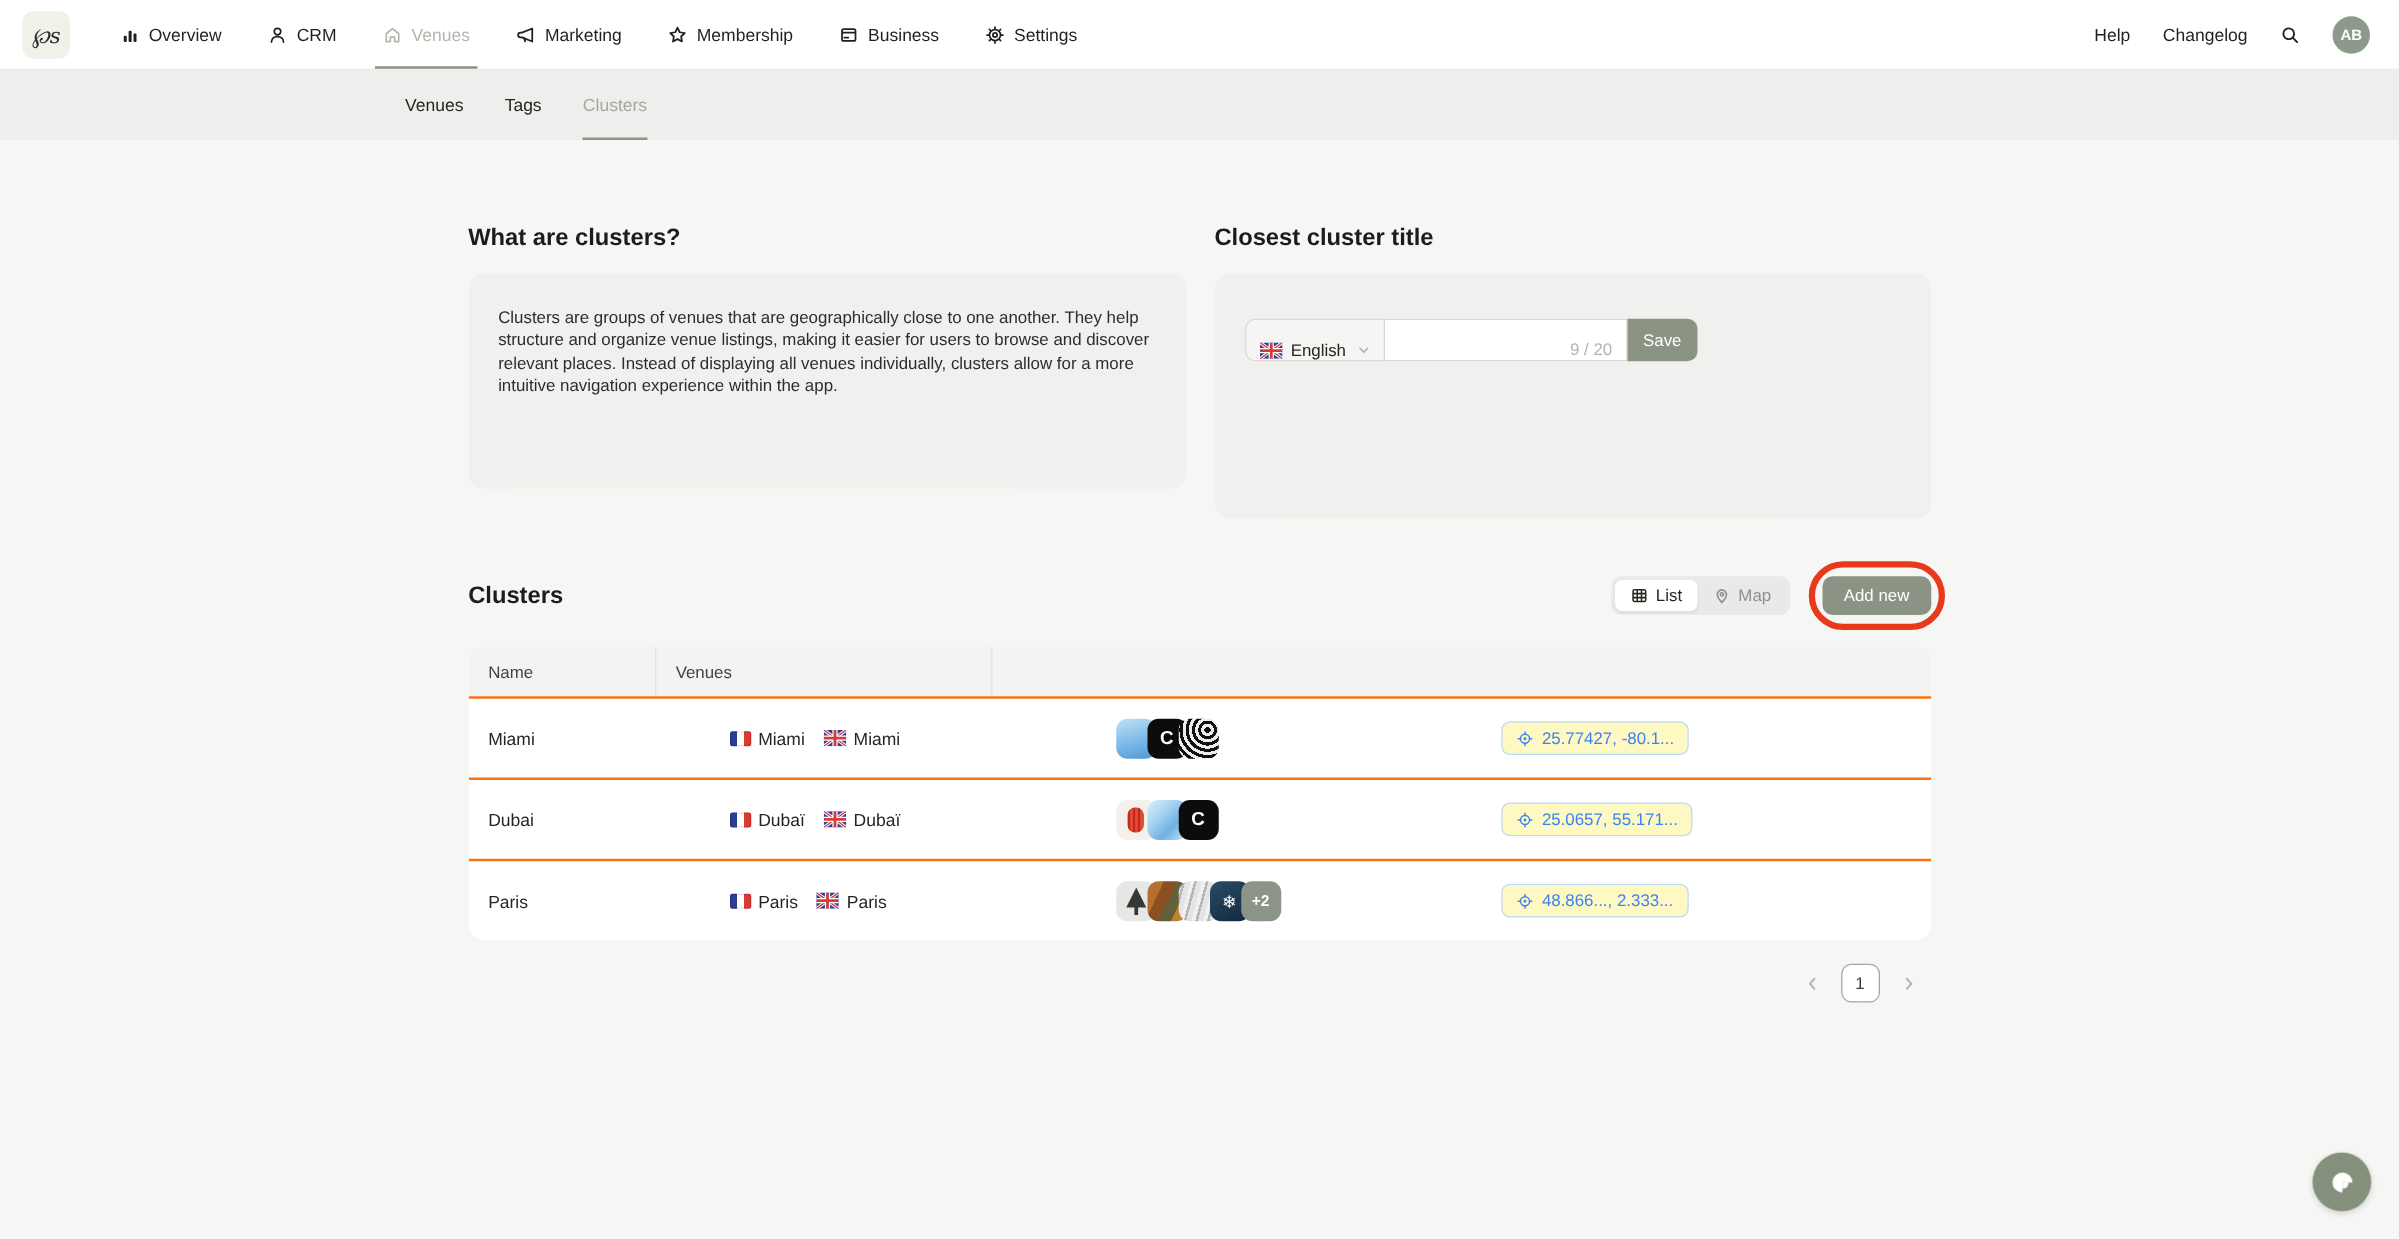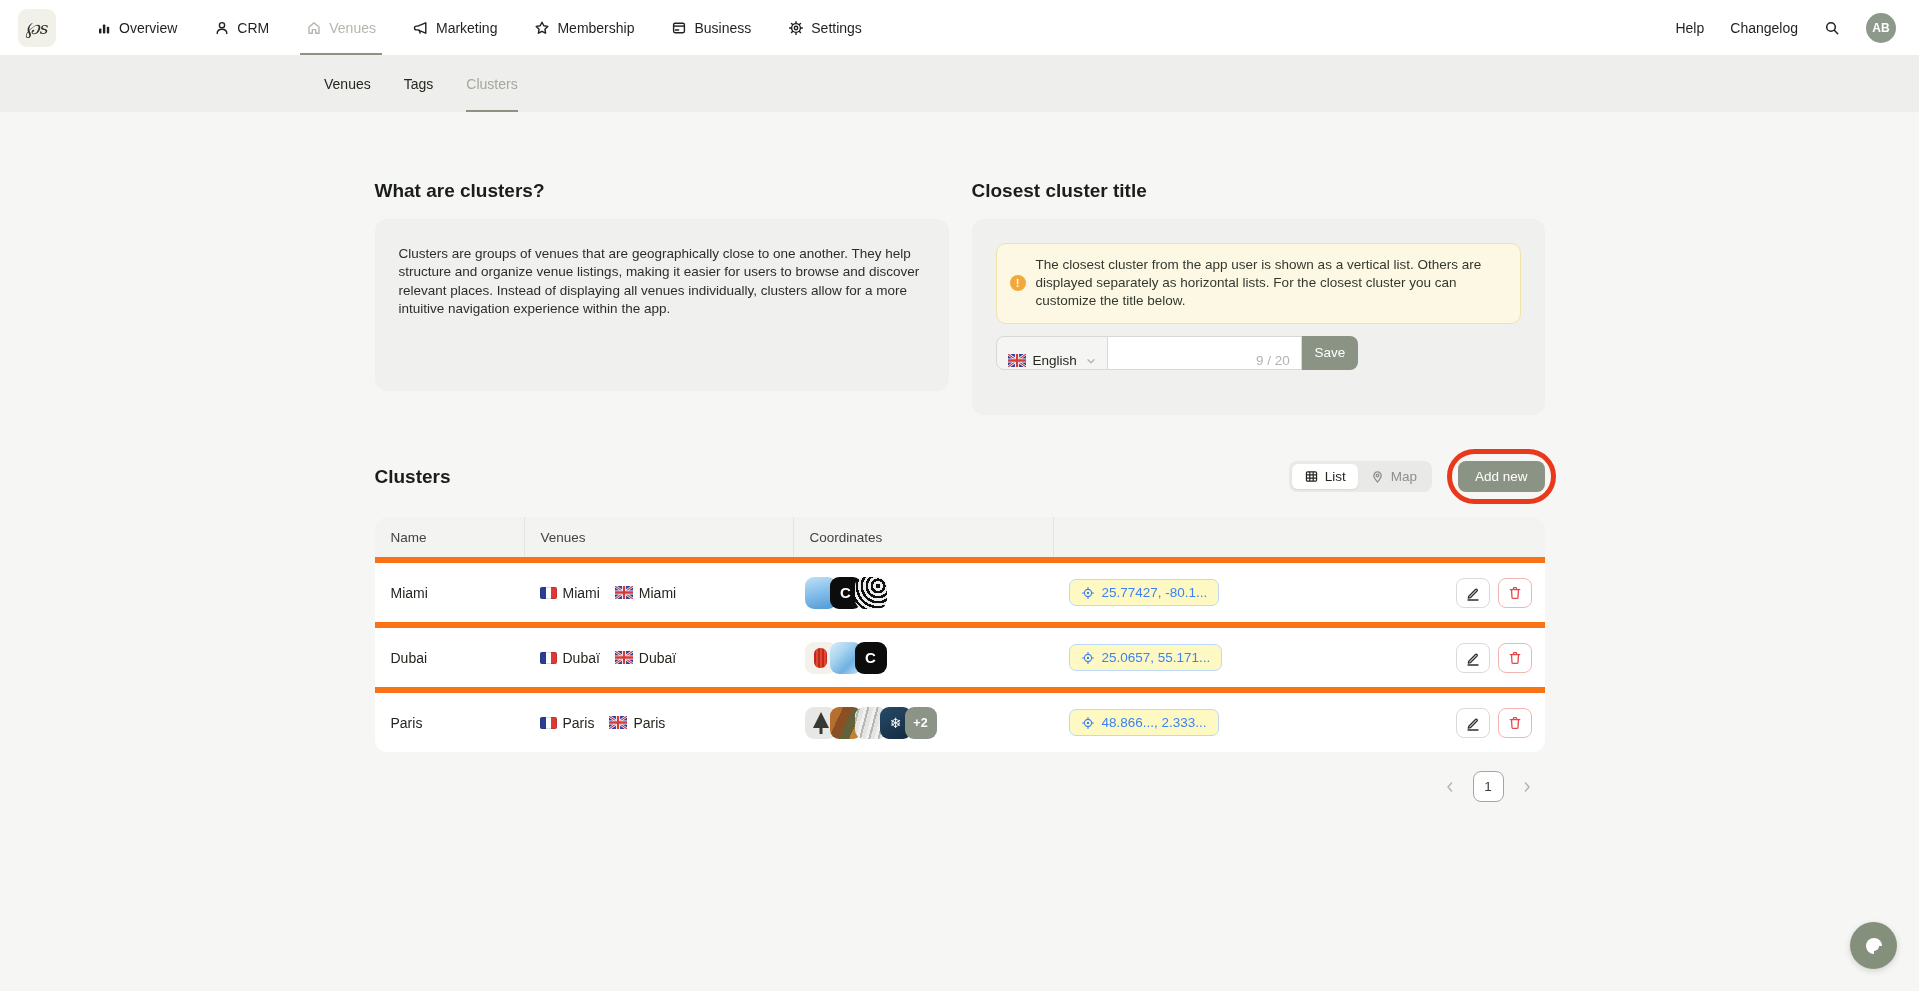--- a/index.html
+++ b/index.html
@@ -146,21 +146,21 @@
     display: grid; grid-template-columns: 149px 269px 260px 320px 1fr;
     background: #f3f3f1; height: 40px; align-items: center;
   }
   .t-head .th {
     font-size: 13.5px; font-weight: 500; color: #3f443f; padding-left: 16px; height: 100%;
     display: flex; align-items: center;
   }
   .t-head .th + .th { border-left: 1px solid #e4e4e2; }
   .t-row {
     display: grid; grid-template-columns: 149px 269px 260px 320px 1fr;
-    height: 65px; align-items: center; border-top: 6px solid #f97316;
+    height: 65px; align-items: center; border-top: 2px solid #f97316; gap: 44px;
   }
   .t-row:first-of-type { border-top: none; }
   .cell { padding-left: 16px; font-size: 14px; color: #23271f; }
   .titles-cell { display: flex; gap: 15px; }
   .title-pair { display: flex; align-items: center; gap: 6px; }
   .flag-fr {
     width: 17px; height: 12px; border-radius: 2px; flex: none;
     background: linear-gradient(90deg, #2c3e94 0 33%, #fff 33% 66%, #dd3a34 66%);
     box-shadow: inset 0 0 0 1px rgba(0,0,0,0.12);
   }
@@ -380,24 +380,20 @@
     <div>
       <h2 class="section-title">What are clusters?</h2>
       <div class="card about-card">
         <p class="about-text">Clusters are groups of venues that are geographically close to one another. They help structure and organize venue listings, making it easier for users to browse and discover relevant places. Instead of displaying all venues individually, clusters allow for a more intuitive navigation experience within the app.</p>
       </div>
     </div>
 
     <div>
       <h2 class="section-title">Closest cluster title</h2>
       <div class="card closest-card">
-        <div class="alert-box">
-          <span class="alert-icon"></span>
-          <span class="alert-text">The closest cluster from the app user is shown as a vertical list. Others are displayed separately as horizontal lists. For the closest cluster you can customize the title below.</span>
-        </div>
         <div class="title-form">
           <div class="lang-select">
             <svg width="18" height="13" viewBox="0 0 18 13">
                 <use href="#flag-gb-def"></use>
               </svg>
             <span>English</span>
             <svg class="chev" width="14" height="14" viewBox="0 0 16 16">
                 <use href="#i-chevdown"></use>
               </svg>
           </div>
@@ -432,21 +428,20 @@
         <button class="add-btn">Add new</button>
         <div class="annotation-ring"></div>
       </div>
     </div>
   </div>
 
   <div class="table-card">
     <div class="t-head">
       <div class="th">Name</div>
       <div class="th">Venues</div>
-      <div class="th">Coordinates</div>
       <div class="th"></div>
     </div>
 
     <div class="t-row">
       <div class="cell">Miami</div>
       <div class="cell titles-cell">
         <span class="title-pair">
           <span class="flag-fr"></span>
           <span>Miami</span>
         </span>

